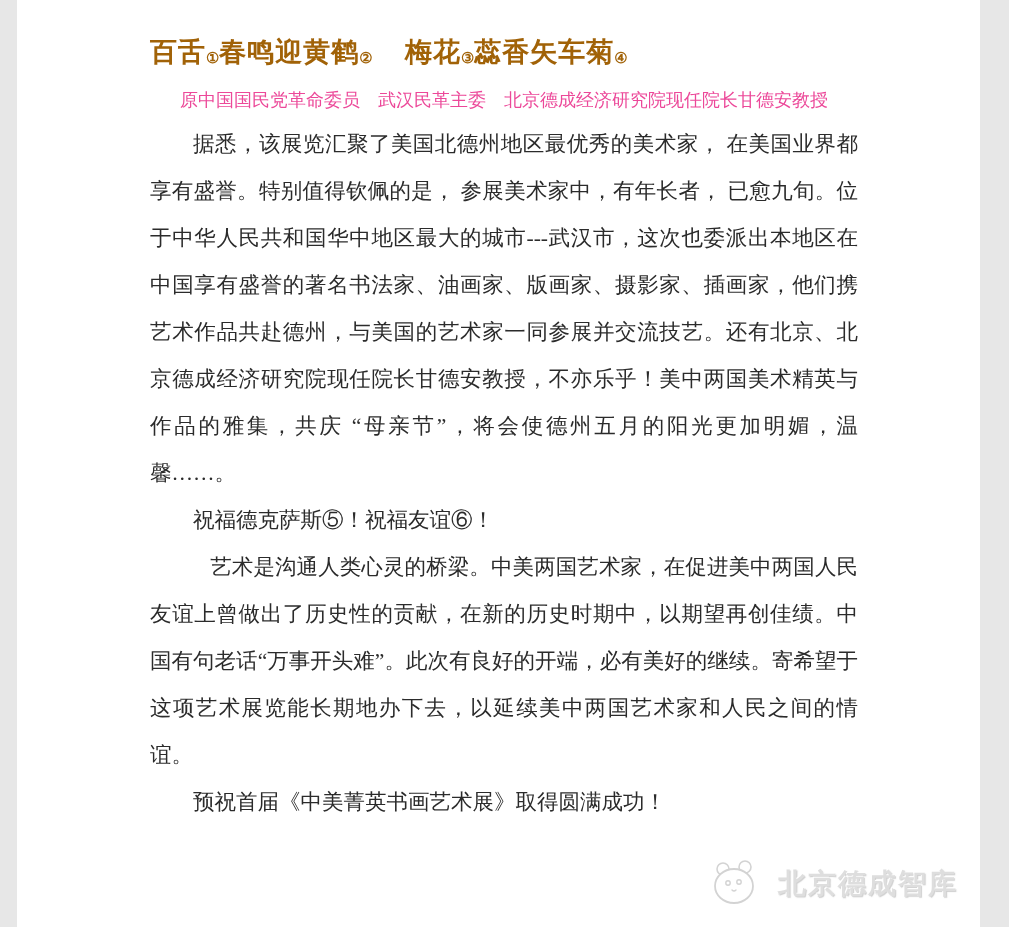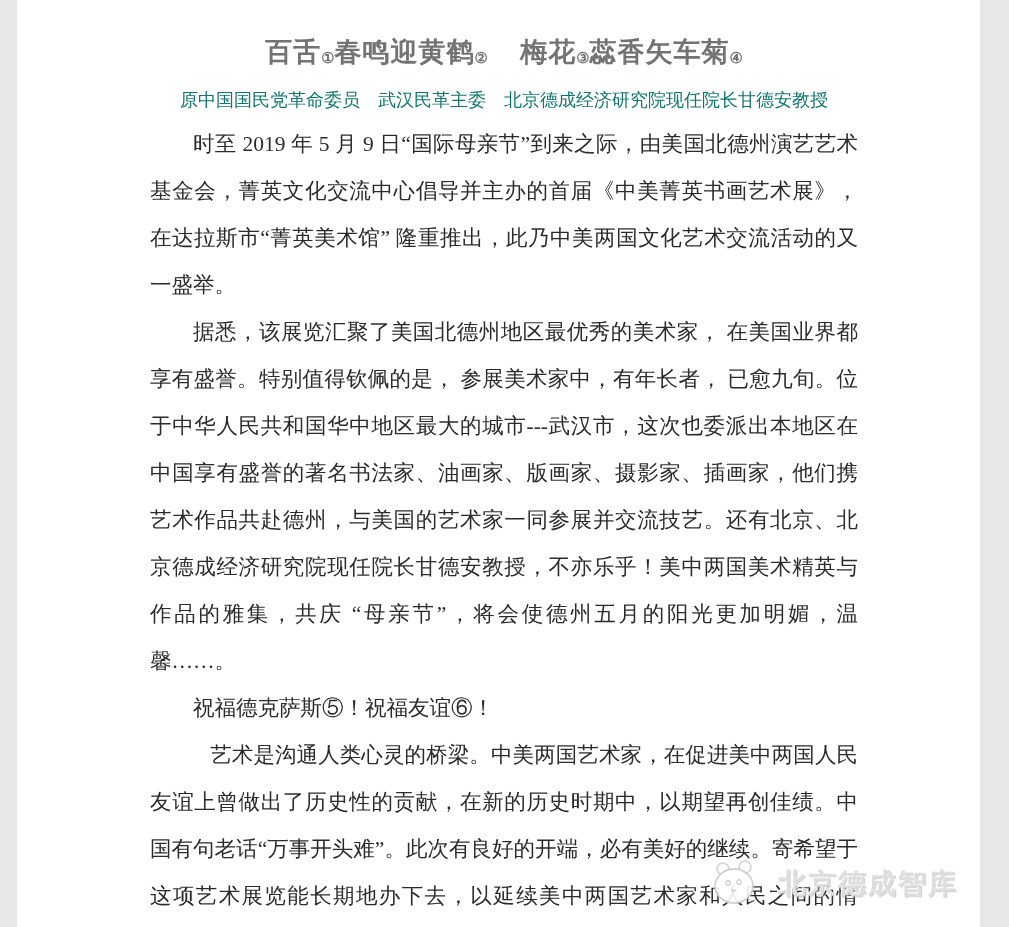--- a/index.html
+++ b/index.html
@@ -24,39 +24,38 @@
     background: #ffffff;
   }
   .content {
     padding: 34px 122px 0 133px;
     color: #2b2b2b;
   }
   .title {
     font-size: 27px;
     font-weight: bold;
     line-height: 36px;
-    text-align: center;
     margin: 0 0 13px 0;
-    color: #737373;
+    color: #a16207;
     letter-spacing: 1px;
     white-space: nowrap;
   }
   .title .fn {
     font-size: 0.55em;
     vertical-align: -0.15em;
     font-weight: bold;
     letter-spacing: 0;
   }
   .title .gap3 { margin-left: 1.2em; }
   .byline {
     font-size: 18px;
     line-height: 22px;
     text-align: center;
     margin: 5px 0 10px 0;
-    color: #0f766e;
+    color: #ec4899;
     font-weight: 500;
     white-space: nowrap;
   }
   .para {
     font-size: 21.5px;
     line-height: 47px;
     text-align: justify;
     text-indent: 2em;
     margin: 0;
     color: #2b2b2b;
@@ -84,21 +83,20 @@
 <body>
 
 <div class="viewport">
   <div class="paper">
     <div class="content">
 
       <h1 class="title"><span>百舌</span><span class="fn">①</span><span>春鸣迎黄鹤</span><span class="fn">②</span><span class="gap3">梅花</span><span class="fn">③</span><span>蕊香矢车菊</span><span class="fn">④</span></h1>
 
       <p class="byline">原中国国民党革命委员　武汉民革主委　北京德成经济研究院现任院长甘德安教授</p>
 
-      <p class="para">时至 2019 年 5 月 9 日“国际母亲节”到来之际，由美国北德州演艺艺术基金会，菁英文化交流中心倡导并主办的首届《中美菁英书画艺术展》，在达拉斯市“菁英美术馆” 隆重推出，此乃中美两国文化艺术交流活动的又一盛举。</p>
       <p class="para">据悉，该展览汇聚了美国北德州地区最优秀的美术家， 在美国业界都享有盛誉。特别值得钦佩的是， 参展美术家中，有年长者， 已愈九旬。位于中华人民共和国华中地区最大的城市---武汉市，这次也委派出本地区在中国享有盛誉的著名书法家、油画家、版画家、摄影家、插画家，他们携艺术作品共赴德州，与美国的艺术家一同参展并交流技艺。还有北京、北京德成经济研究院现任院长甘德安教授，不亦乐乎！美中两国美术精英与作品的雅集，共庆 “母亲节”，将会使德州五月的阳光更加明媚，温馨……。</p>
       <p class="para">祝福德克萨斯⑤！祝福友谊⑥！</p>
       <p class="para deep-indent">艺术是沟通人类心灵的桥梁。中美两国艺术家，在促进美中两国人民友谊上曾做出了历史性的贡献，在新的历史时期中，以期望再创佳绩。中国有句老话“万事开头难”。此次有良好的开端，必有美好的继续。寄希望于这项艺术展览能长期地办下去，以延续美中两国艺术家和人民之间的情谊。</p>
       <p class="para">预祝首届《中美菁英书画艺术展》取得圆满成功！</p>
 
     </div>
 
     <div class="watermark">
       <svg class="wm-logo" width="52" height="50" viewBox="0 0 52 50" xmlns="http://www.w3.org/2000/svg">
 

